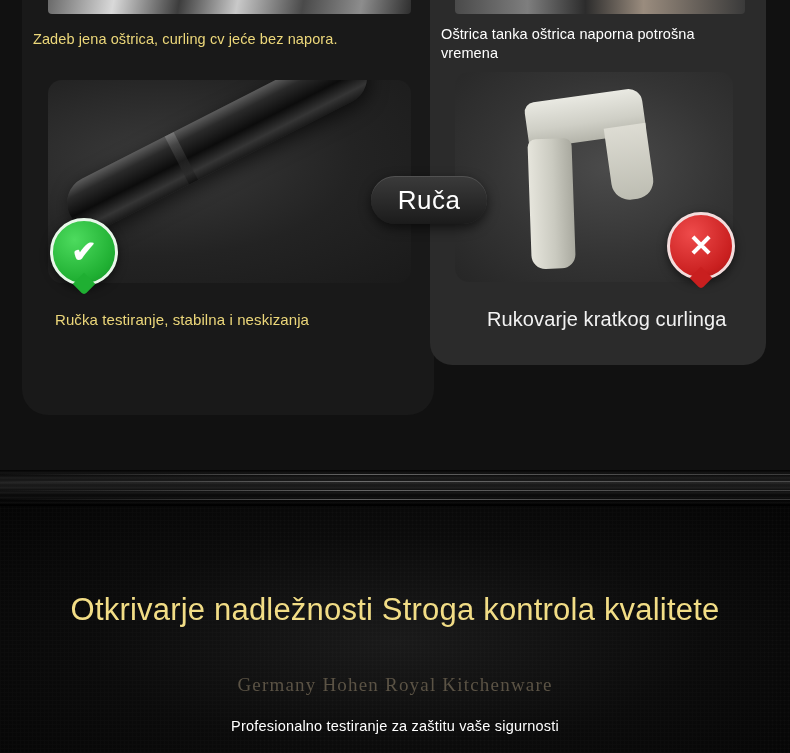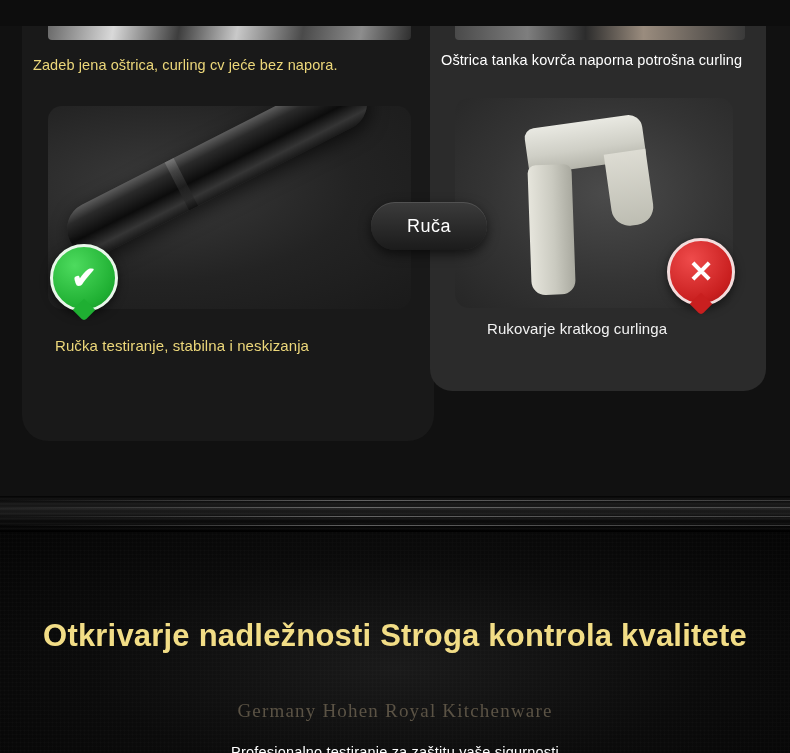--- a/index.html
+++ b/index.html
@@ -14,21 +14,20 @@
     font-family: "Liberation Sans", sans-serif;
   }
 
   
   .compare-section {
     position: relative;
     width: 790px;
     height: 470px;
     background: #111111;
     overflow: hidden;
-    margin-top: 26px;
   }
 
   
   .panel {
     position: absolute;
     box-sizing: border-box;
   }
   .panel-left {
     left: 22px;
     top: -60px;
@@ -223,35 +222,35 @@
     border-radius: 24px;
     background: linear-gradient(180deg, #3b3b3b 0%, #1b1b1b 100%);
     box-shadow: 0 4px 12px rgba(0,0,0,.6), inset 0 1px 0 rgba(255,255,255,.12);
     display: flex;
     align-items: center;
     justify-content: center;
     z-index: 10;
   }
   .pill-text {
     color: #ffffff;
-    font-size: 18px;
+    font-size: 26px;
     letter-spacing: .5px;
   }
 
   #cap-bottom-left {
     left: 55px;
     top: 310px;
     width: 360px;
     font-size: 15px;
   }
   #cap-bottom-right {
     left: 487px;
-    top: 293px;
+    top: 310px;
     width: 280px;
-    font-size: 15px;
+    font-size: 20px;
   }
 
   
   .divider-band {
     position: relative;
     width: 790px;
     height: 36px;
     background:
       repeating-linear-gradient(
         0deg,
@@ -289,21 +288,21 @@
     pointer-events: none;
   }
   .quality-title {
     position: absolute;
     left: 0;
     top: 86px;
     width: 790px;
     text-align: center;
     color: #f2dd86;
     font-size: 31px;
-    font-weight: bold;
+    font-weight: normal;
     letter-spacing: .2px;
   }
   .quality-script {
     position: absolute;
     left: 0;
     top: 168px;
     width: 790px;
     text-align: center;
     color: #5b5345;
     font-size: 19px;
@@ -328,21 +327,21 @@
 <div class="compare-section">
 
   <div class="panel panel-left"></div>
   <div class="panel panel-right"></div>
 
   <div class="top-photo top-photo-left"></div>
   <div class="top-photo top-photo-right"></div>
 
   <div class="caption caption-yellow" id="cap-top-left">Zadeb jena oštrica, curling cv jeće bez napora.</div>
 
-  <div class="caption caption-white" id="cap-top-right">Oštrica tanka kovrča naporna potrošna curling</div>
+  <div class="caption caption-white" id="cap-top-right">Oštrica tanka oštrica naporna potrošna vremena</div>
 
   <div class="img-box img-box-left">
     <div class="barrel">
       <div class="barrel-ring"></div>
 
     </div>
   </div>
 
   <div class="img-box img-box-right">
     <div class="foam-wrap">

